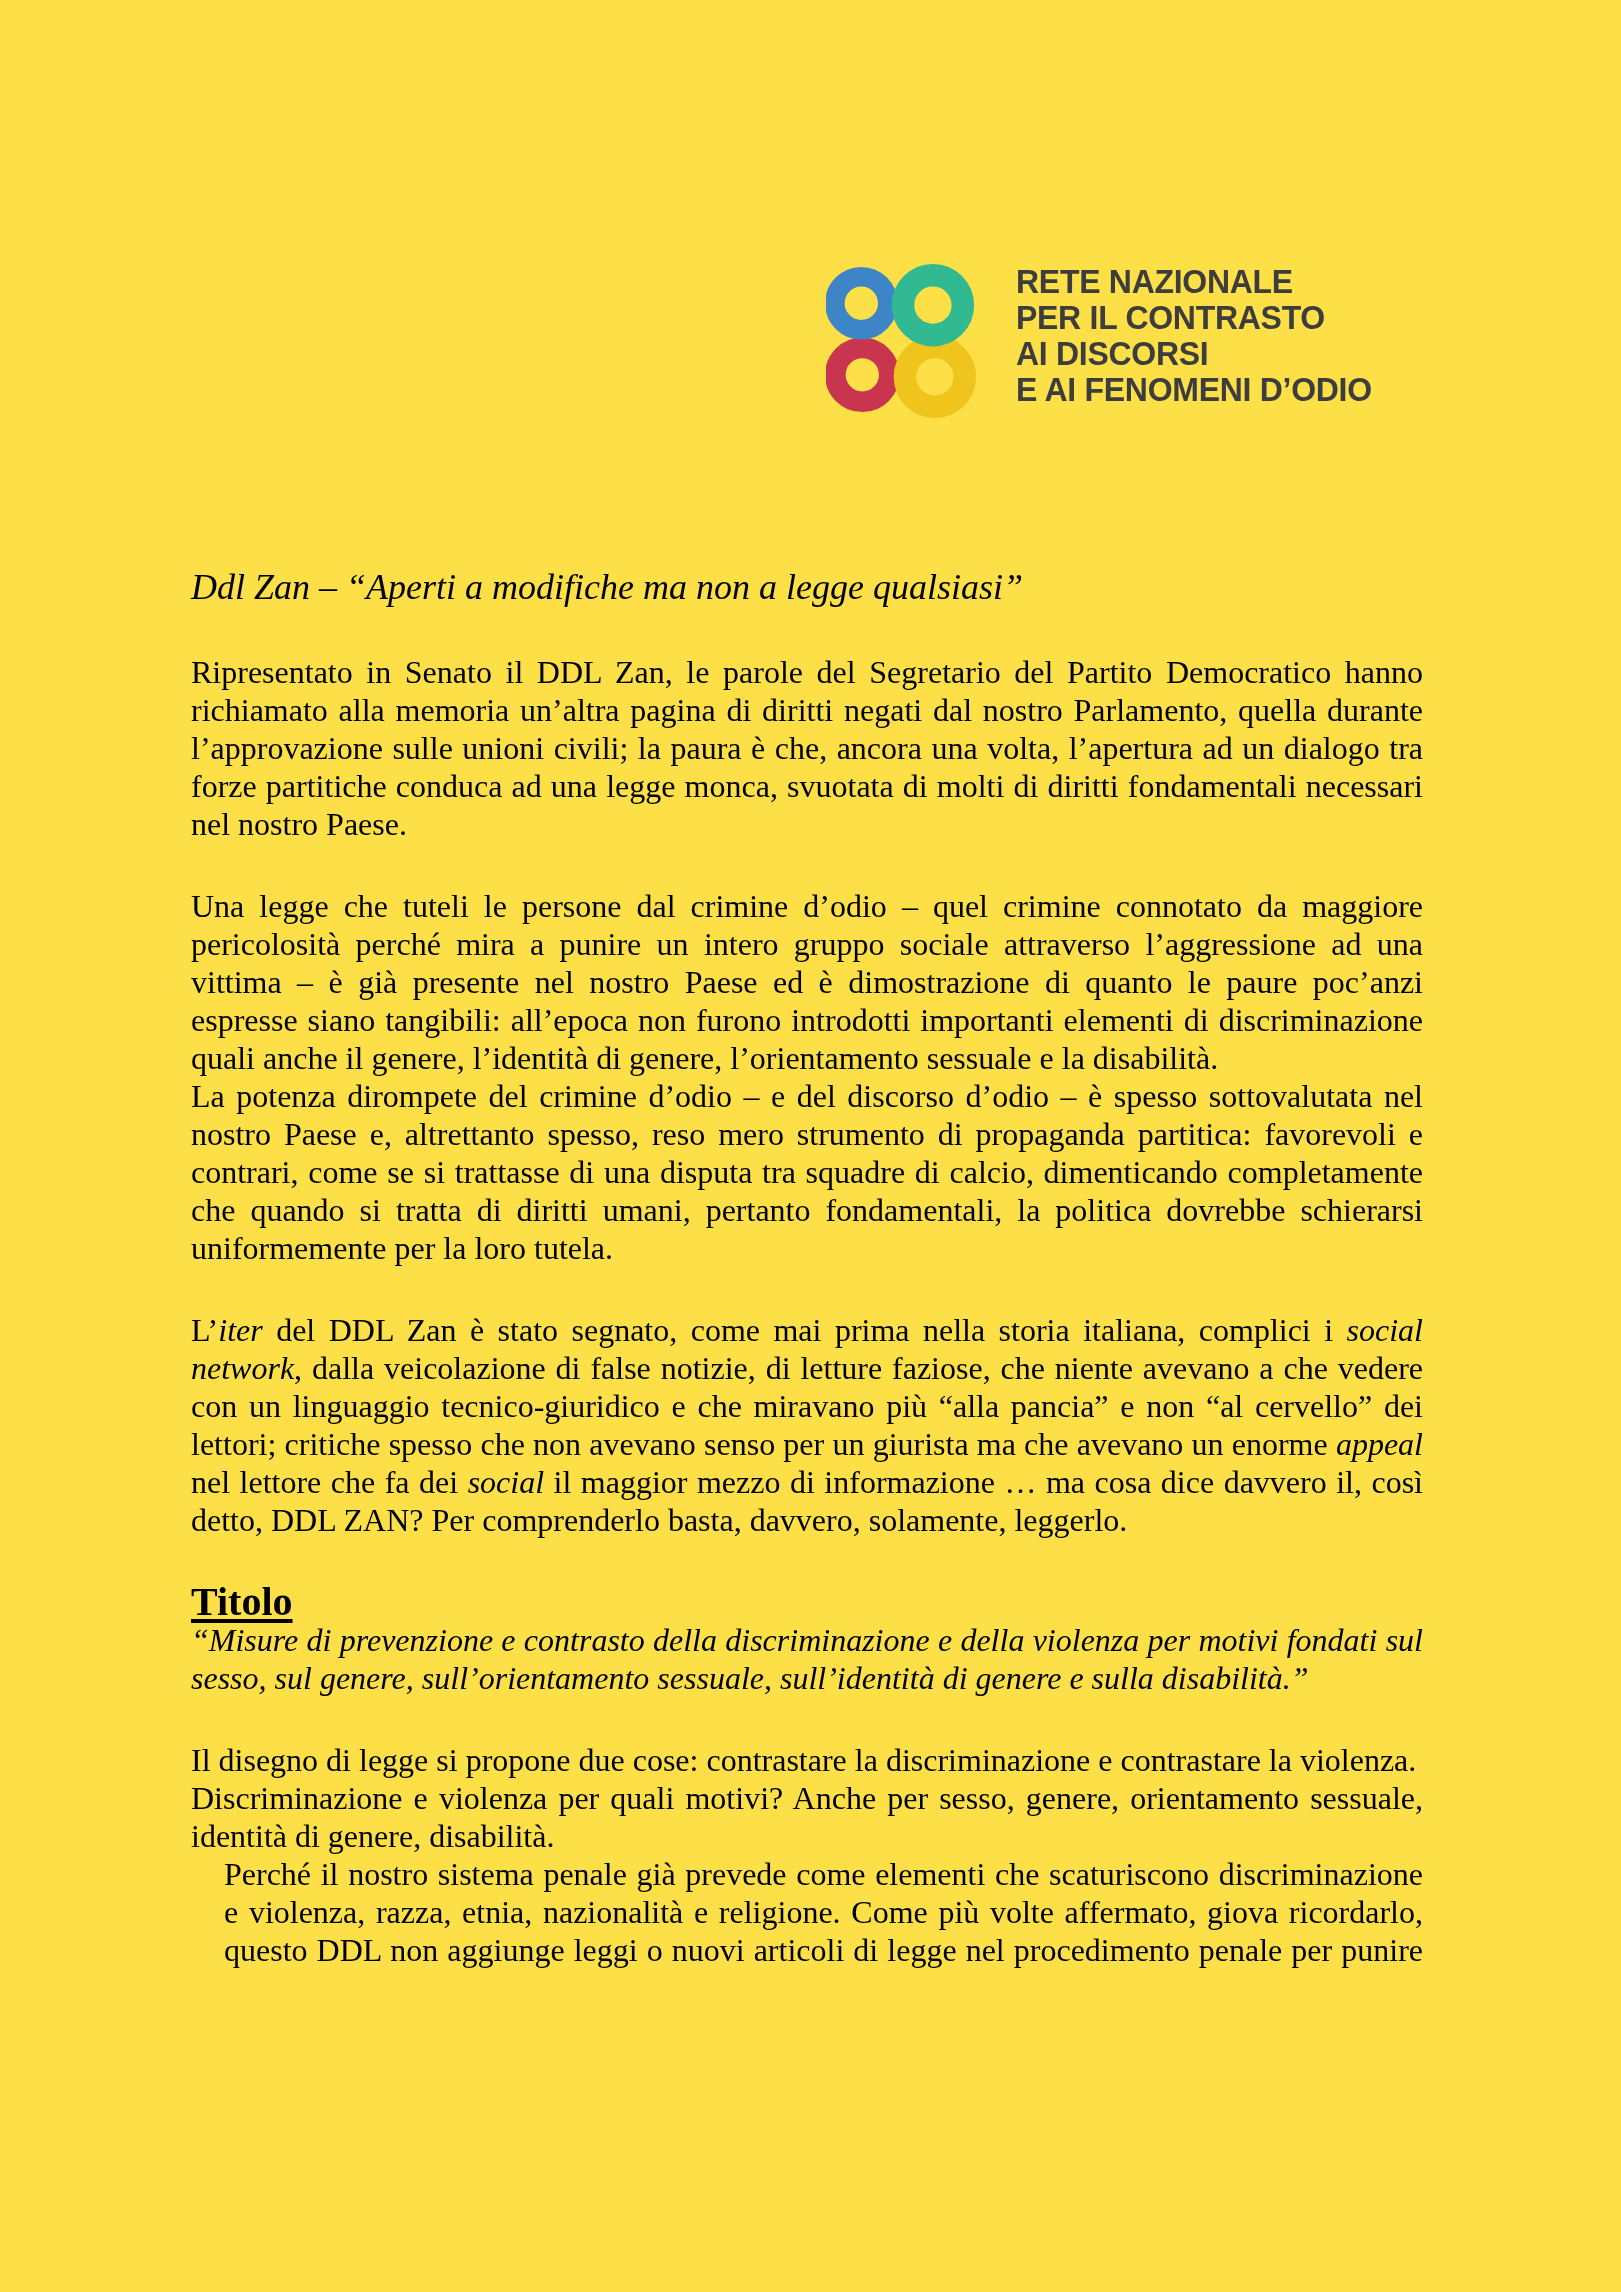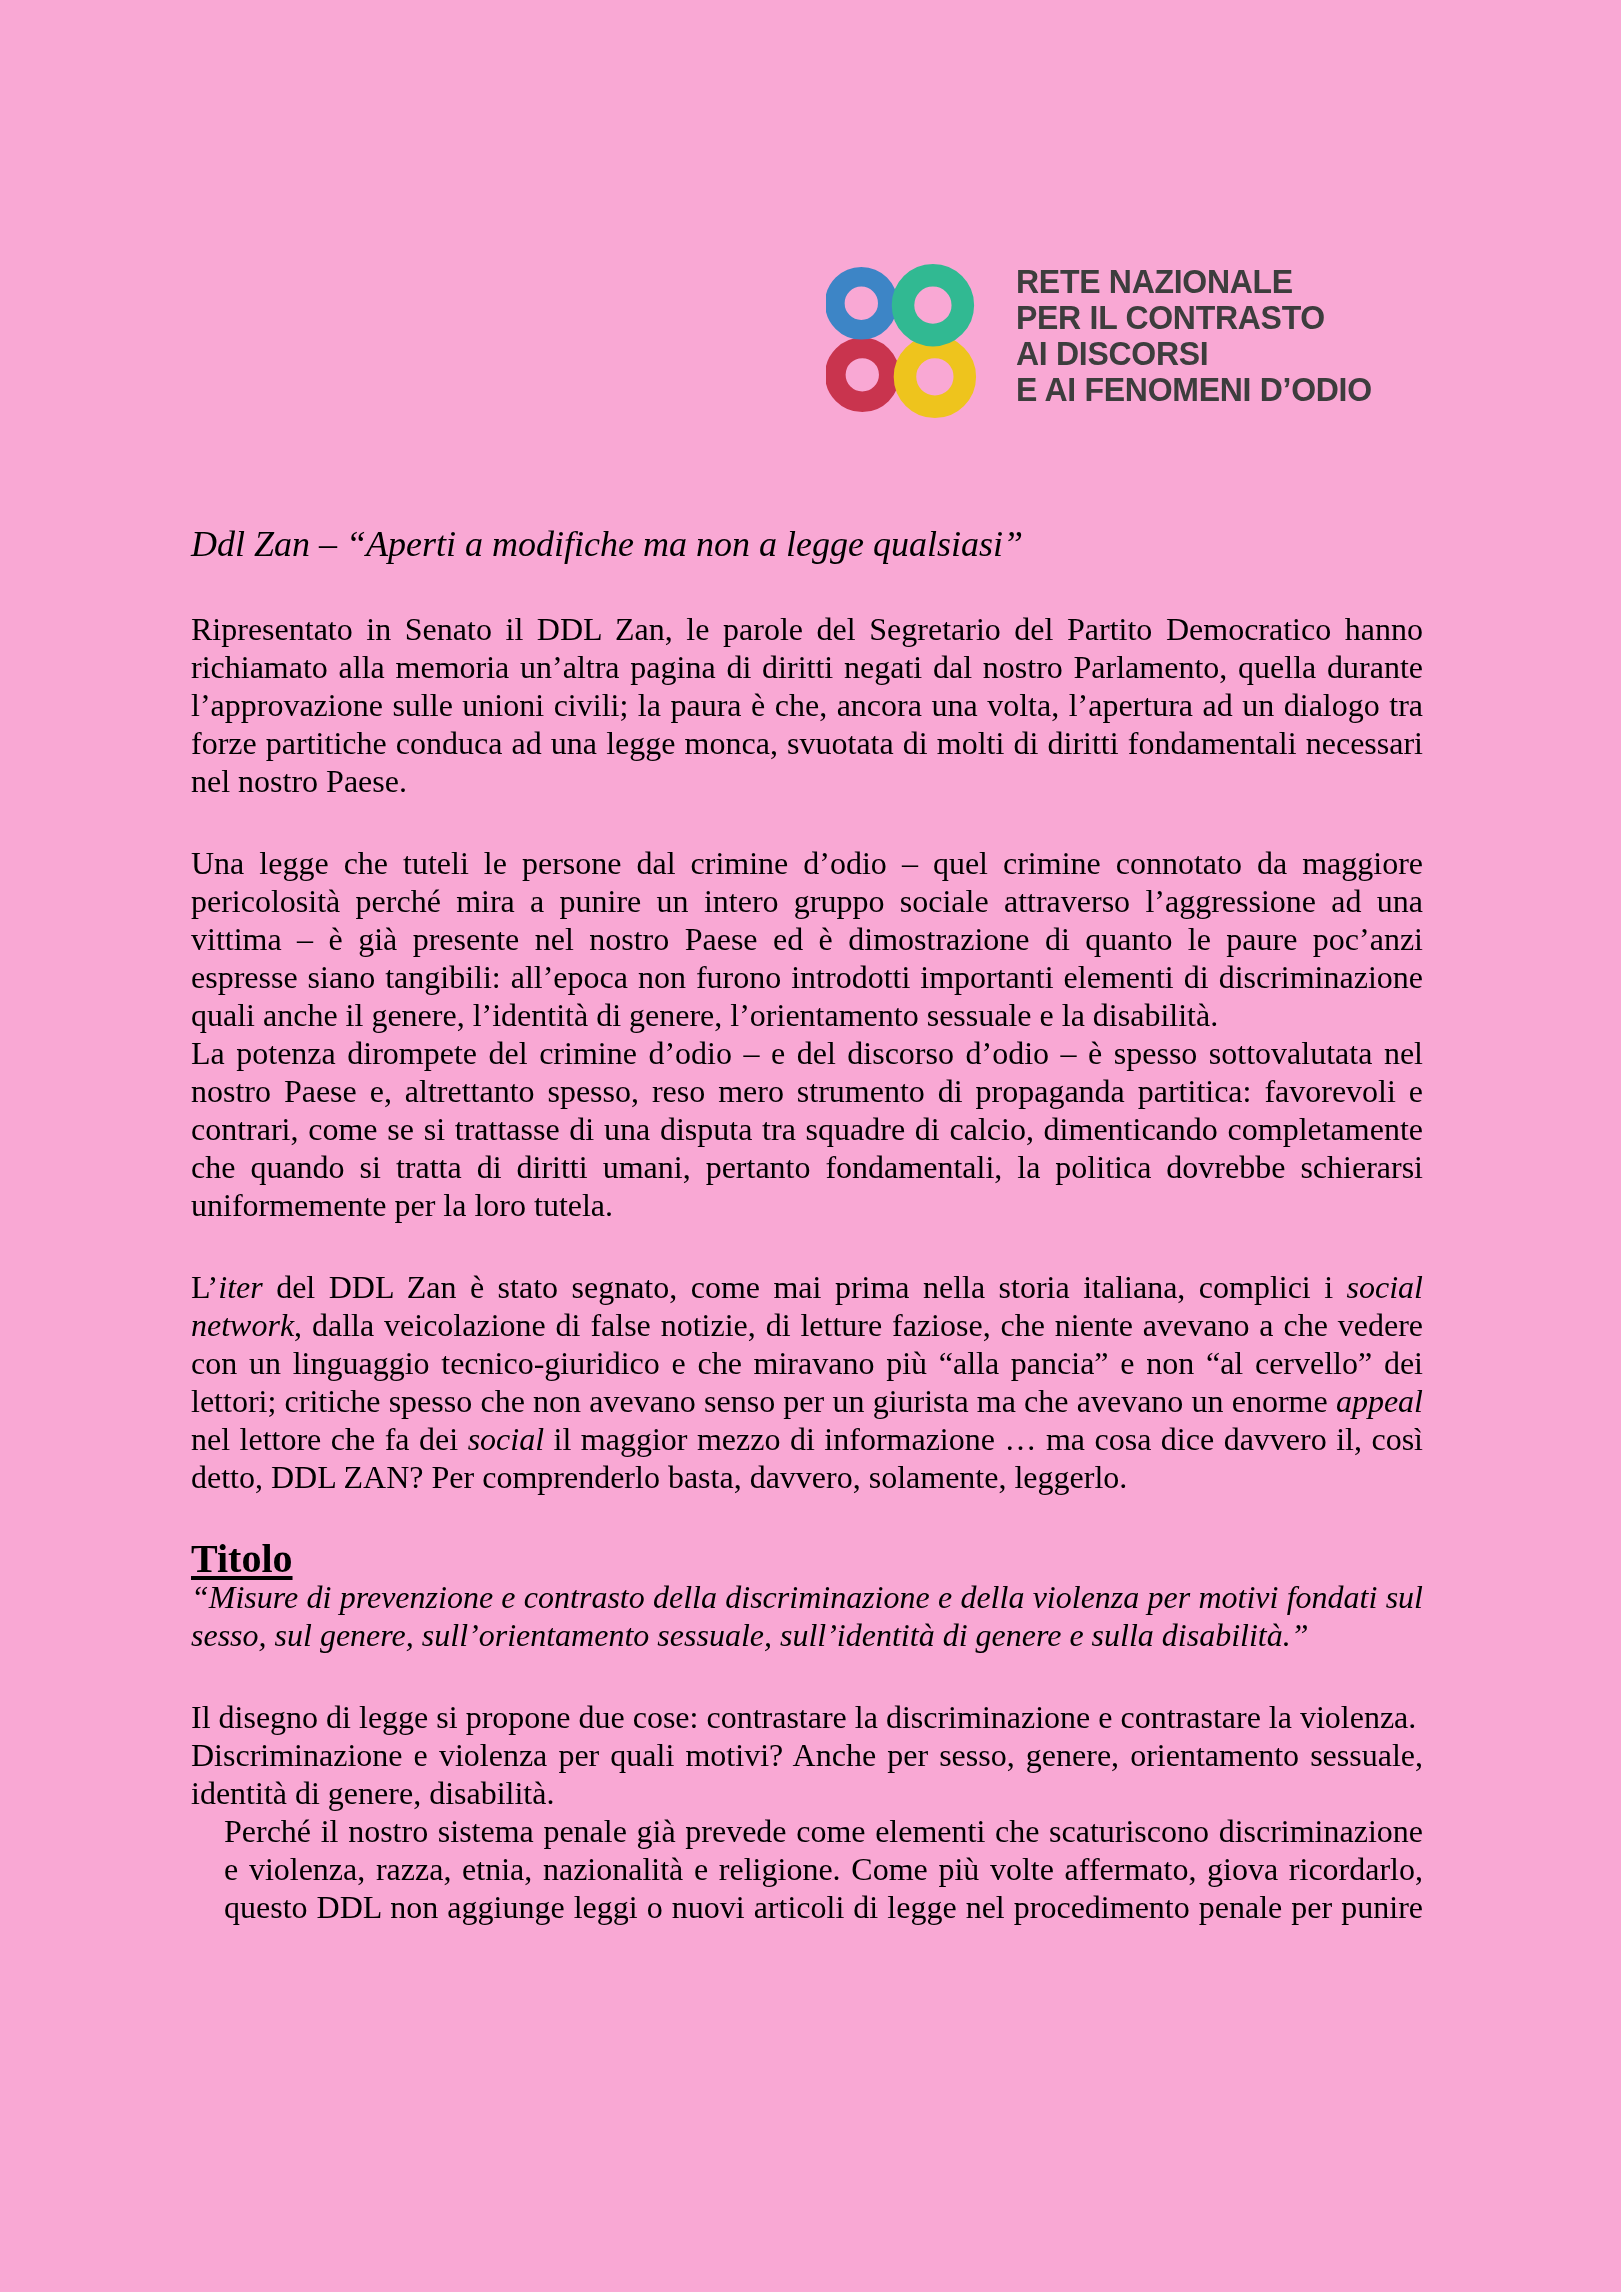--- a/index.html
+++ b/index.html
@@ -1,20 +1,20 @@
 <!DOCTYPE html>
 <html><head>
 <meta charset="utf-8">
 <style>
   html, body { margin: 0; padding: 0; background: #ffffff; }
   .page {
     position: relative;
     width: 1621px;
     height: 2293px;
-    background: #f9a8d4;
+    background: #fde047;
     overflow: hidden;
     font-family: "Liberation Serif", serif;
     color: #000000;
   }
 
   
   .logo {
     position: absolute;
     left: 826px;
     top: 258px;
@@ -34,21 +34,21 @@
     color: #3d3d3d;
     white-space: nowrap;
     transform: scaleX(0.97);
     transform-origin: left top;
   }
 
   
   .content {
     position: absolute;
     left: 191px;
-    top: 523px;
+    top: 566px;
     width: 1232px;
   }
   .title {
     font-size: 36px;
     line-height: 43px;
     font-weight: normal;
     font-style: italic;
     margin: 0 0 44px 0;
   }
   .para {

